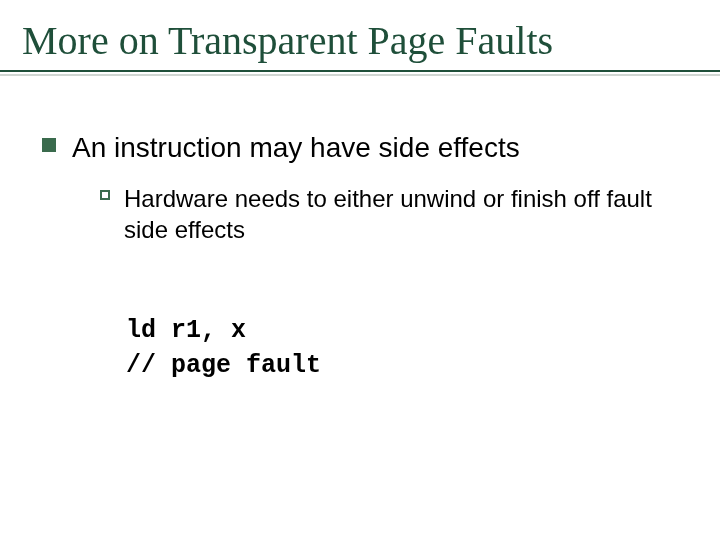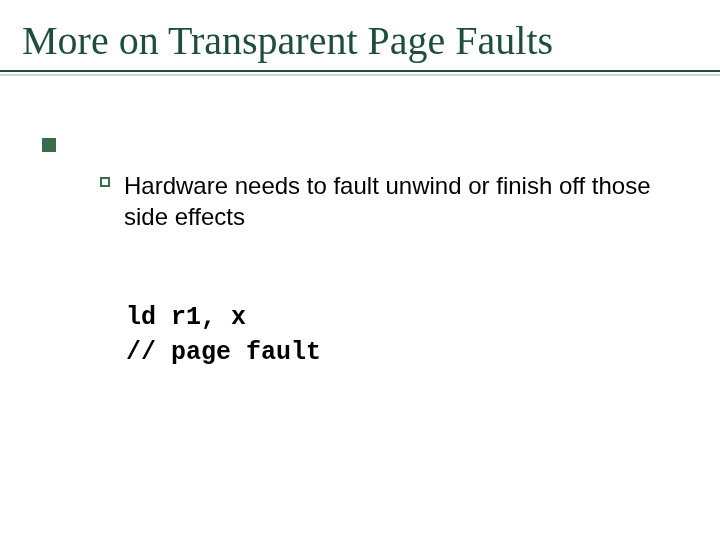--- a/index.html
+++ b/index.html
@@ -110,25 +110,26 @@
   <div class="title-wrap">
     <h1 class="title">More on Transparent Page Faults</h1>
     <div class="title-shadow"></div>
     <div class="title-underline"></div>
   </div>
 
   <div class="body">
 
     <div class="l1">
       <div class="bullet-sq"></div>
+      <div class="l1-text">An instruction may have side effects</div>
     </div>
 
     <div class="l2">
       <div class="bullet-sq-outline"></div>
-      <div class="l2-text">Hardware needs to fault unwind or finish off those side effects</div>
+      <div class="l2-text">Hardware needs to either unwind or finish off fault side effects</div>
     </div>
 
     <div class="code-block"><span>ld r1, x</span>
 <span>// page fault</span></div>
 
   </div>
 
 </div>
 
 </body></html>

